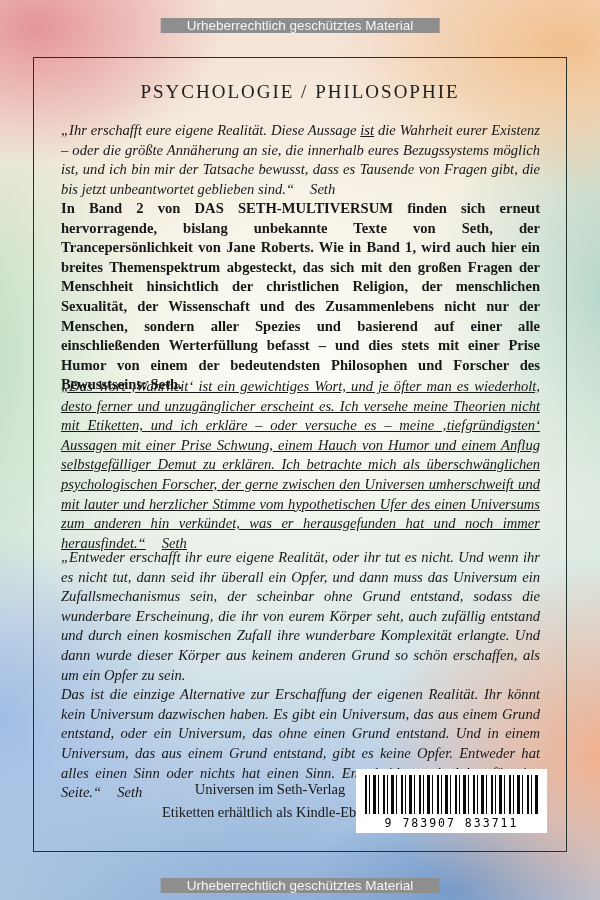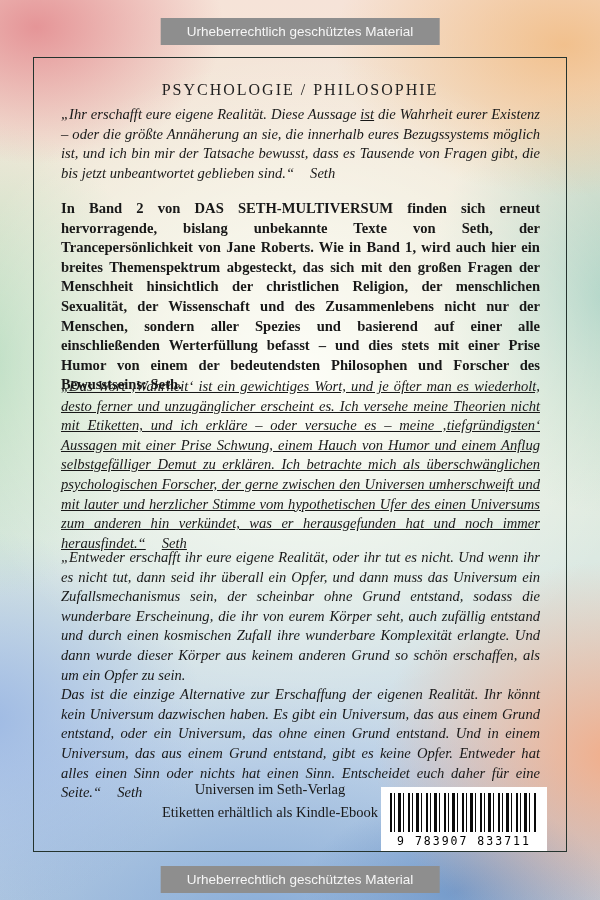--- a/index.html
+++ b/index.html
@@ -17,57 +17,57 @@
       radial-gradient(ellipse 330px 270px at 102% 84%, rgba(246,168,126,0.88), rgba(246,168,126,0) 72%),
       radial-gradient(ellipse 210px 130px at 76% 99%, rgba(108,148,199,0.85), rgba(108,148,199,0) 72%),
       radial-gradient(ellipse 520px 300px at 45% 102%, rgba(122,162,212,0.75), rgba(122,162,212,0) 78%),
       linear-gradient(180deg, #f6e3d8 0%, #f0ead9 22%, #e6ecda 45%, #dce9e2 62%, #ccdcec 85%, #bcd0e4 100%);
   }
 
   .watermark {
     position:absolute; left:50%; transform:translateX(-50%);
     background:#8e8e8e; color:#f6f6f6;
     font-family:"Liberation Sans", sans-serif; font-size:13.5px;
-    padding:6px 26px; white-space:nowrap; z-index:5;
+    padding:0 26px; white-space:nowrap; z-index:5;
   }
   .watermark.top { top:18px; }
   .watermark.bottom { bottom:7px; }
 
   .frame {
     position:absolute; left:33px; top:57px; width:534px; height:795px;
     border:1.5px solid #24332e; pointer-events:none;
   }
 
   .category {
     position:absolute; top:81px; left:0; width:100%;
-    text-align:center; font-size:16px; letter-spacing:2px; color:#1f1f1f;
+    text-align:center; font-size:19px; letter-spacing:2px; color:#1f1f1f;
   }
 
   .textblock {
     position:absolute; left:61px; width:479px;
     font-size:14.6px; line-height:19.6px; color:#181818;
     text-align:justify; hyphens:auto; -webkit-hyphens:auto;
   }
   .italic { font-style:italic; }
   .u-line { text-decoration:underline; }
   .attribution { padding-left:16px; }
 
-  .q1 { top:105px;font-style:italic; }
+  .q1 { top:121px;font-style:italic; }
   .blurb { top:199px;font-weight:bold; }
   .q2 { top:377px;text-decoration:underline; }
   .q3 { top:548px; }
   .q3 p { text-align:justify; }
 
   .publisher {
     position:absolute; left:60px; top:778px; width:420px;
     text-align:center; font-size:14.5px; line-height:23px; color:#181818;
   }
 
   .barcode-box {
-    position:absolute; right:53px; bottom:49px; width:166px; height:64px;
+    position:absolute; right:53px; bottom:67px; width:191px; height:64px;
     background:#ffffff; z-index:3;
   }
   .barcode-bars {
     position:absolute; left:9px; right:9px; top:6px; height:39px;
     background:repeating-linear-gradient(90deg,
       #0a0a0a 0 2px, #fff 2px 4px,
       #0a0a0a 4px 5px, #fff 5px 8px,
       #0a0a0a 8px 11px, #fff 11px 13px,
       #0a0a0a 13px 14px, #fff 14px 18px);
   }

